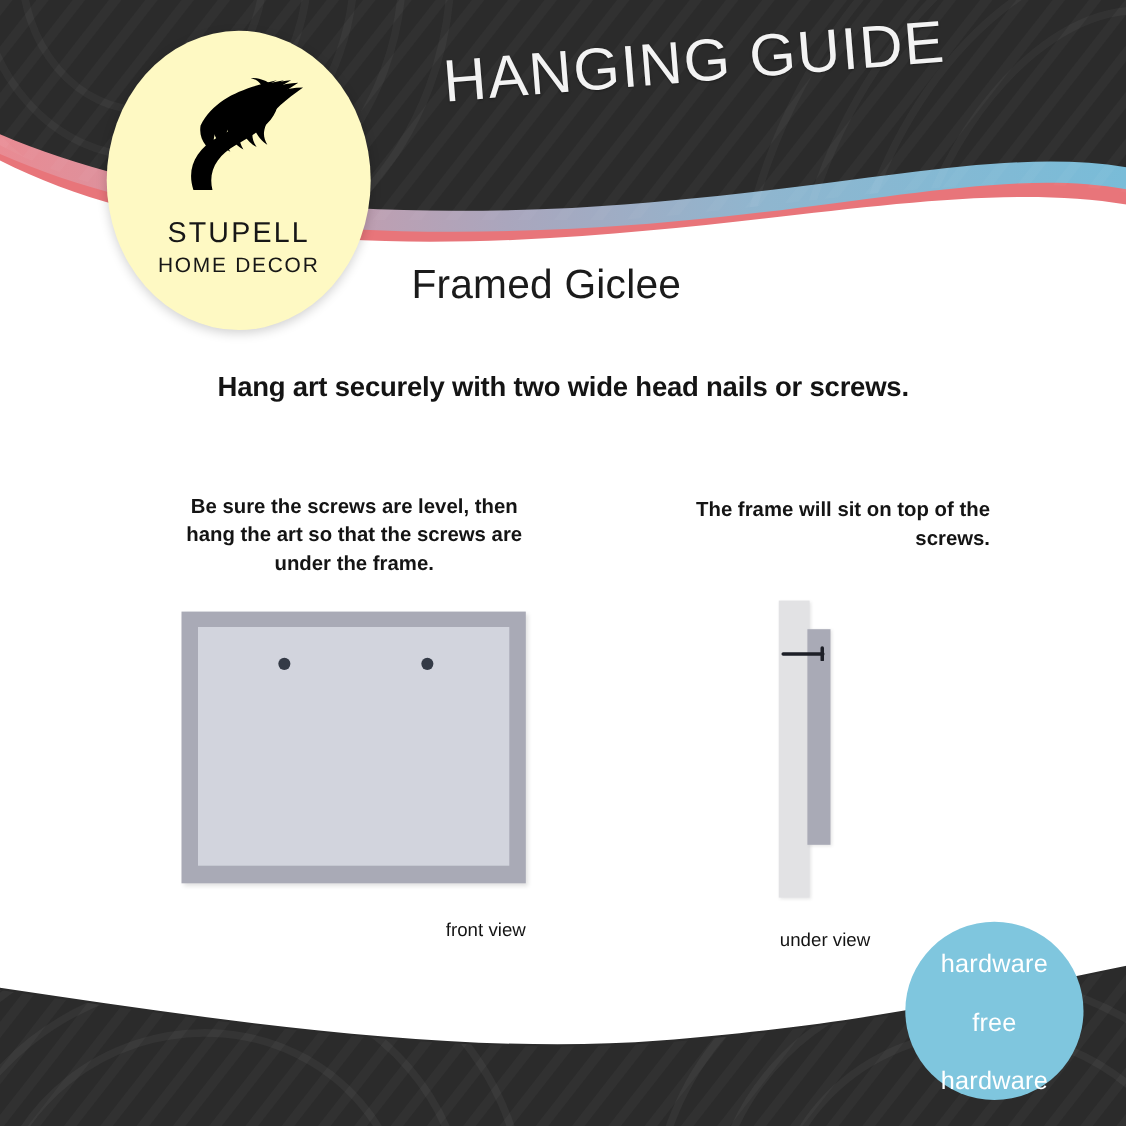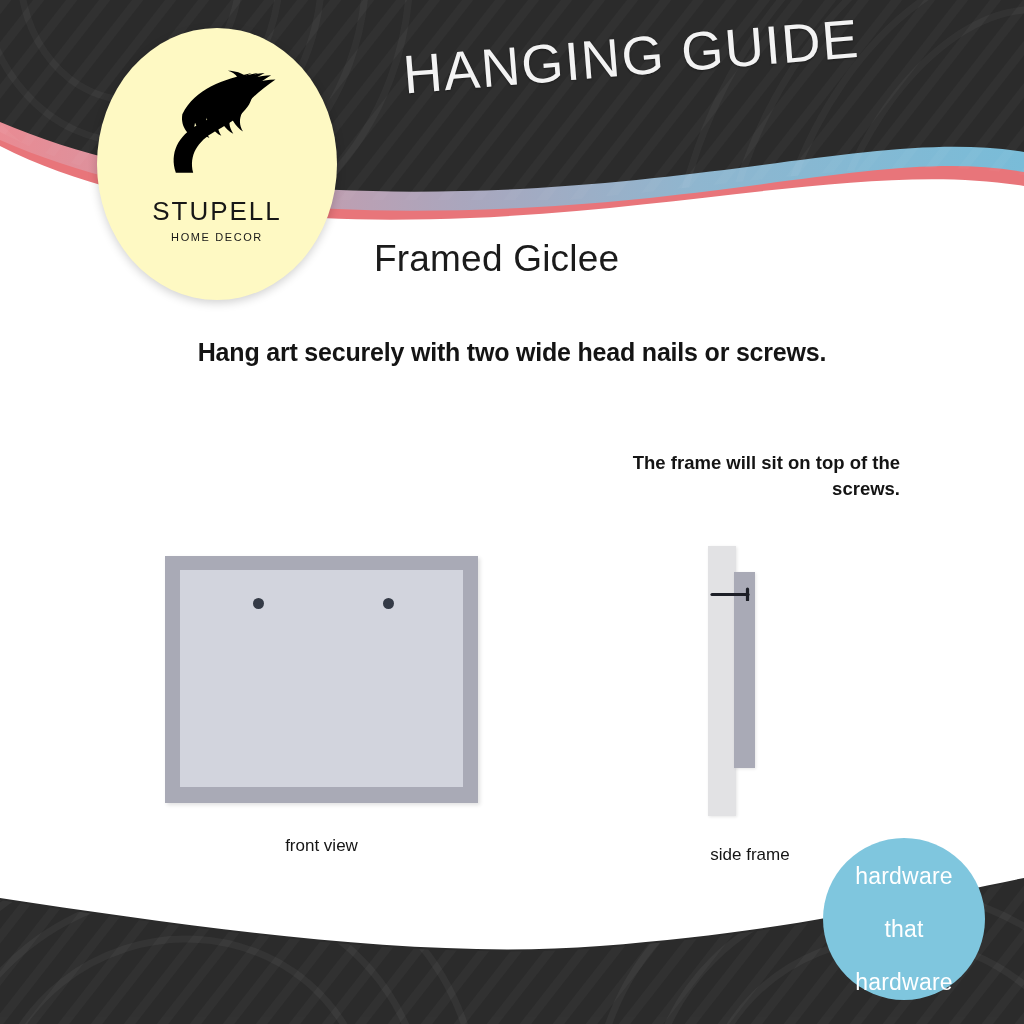--- a/index.html
+++ b/index.html
@@ -50,21 +50,21 @@
     height: 130px;
   }
   #logo-name {
     font-size: 26px;
     letter-spacing: 2.0px;
     color: #171717;
     font-weight: 400;
     margin-top: 6px;
   }
   #logo-sub {
-    font-size: 11px;
+    font-size: 19px;
     letter-spacing: 1.6px;
     color: #171717;
     font-weight: 400;
     margin-top: 4px;
   }
 
   
   #header-title {
     position: absolute;
     left: 372px;
@@ -195,21 +195,21 @@
   
   .view-label {
     position: absolute;
     font-size: 17px;
     color: #141414;
     font-weight: 400;
     text-align: center;
     z()
     z-index: 4;
   }
-  #label-front { left: 165px; top: 836px; width: 313px; }
+  #label-front { left: 165px; top: 836px; width: 313px; text-align: right; }
   #label-side  { left: 660px; top: 845px; width: 180px; }
 
   
   #hardware-badge {
     position: absolute;
     left: 823px;
     top: 838px;
     width: 162px;
     height: 162px;
     border-radius: 50%;
@@ -312,40 +312,41 @@
     <div id="logo-name">STUPELL</div>
     <div id="logo-sub">HOME DECOR</div>
   </div>
 
   <div id="header-title">HANGING GUIDE</div>
 
   <div id="lede">Hang art securely with two wide head nails or screws.</div>
 
   <div id="product-title">Framed Giclee</div>
 
+  <div class="caption" id="caption-front">Be sure the screws are level, then hang the art so that the screws are under the frame.</div>
   <div class="caption" id="caption-side">The frame will sit on top of the screws.</div>
 
   <div id="front-view">
     <div id="front-mat">
       <span class="screw-dot" id="screw-dot-left"></span>
       <span class="screw-dot" id="screw-dot-right"></span>
     </div>
   </div>
 
   <div id="side-view">
     <div id="side-wall"></div>
     <div id="side-frame"></div>
     <svg id="side-screw" viewBox="0 0 44 14" xmlns="http://www.w3.org/2000/svg">
       <path d="M2,7.5 L38,7.5" stroke="#1d1f27" stroke-width="3.2" stroke-linecap="round"></path>
       <path d="M37.5,2 L37.5,13" stroke="#1d1f27" stroke-width="3.2" stroke-linecap="round"></path>
     </svg>
   </div>
 
   <div class="view-label" id="label-front">front view</div>
-  <div class="view-label" id="label-side">side frame</div>
+  <div class="view-label" id="label-side">under view</div>
 
   <div id="hardware-badge">
     <span>hardware</span>
-    <span>that</span>
+    <span>free</span>
     <span>hardware</span>
   </div>
 
 </div>
 
 </body></html>

